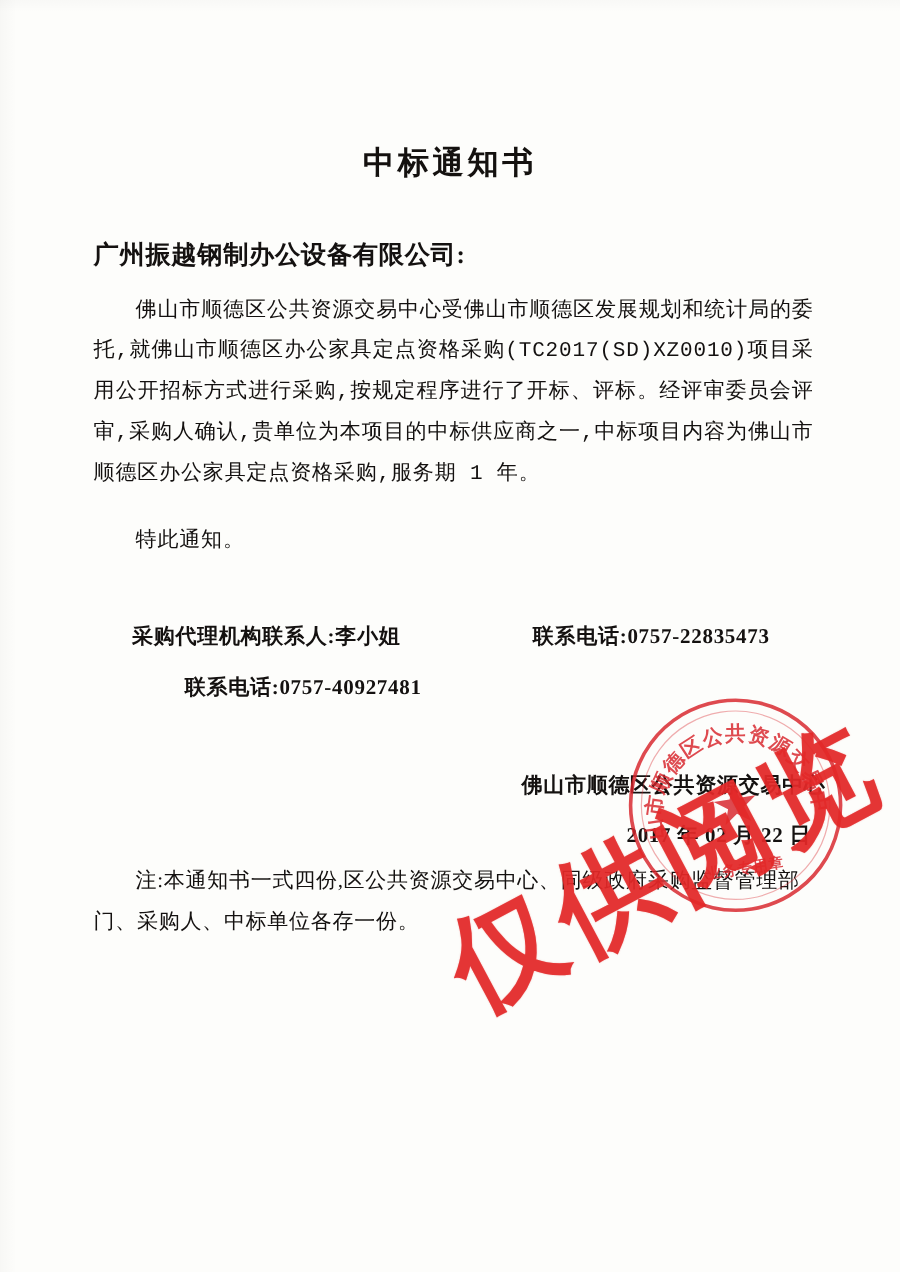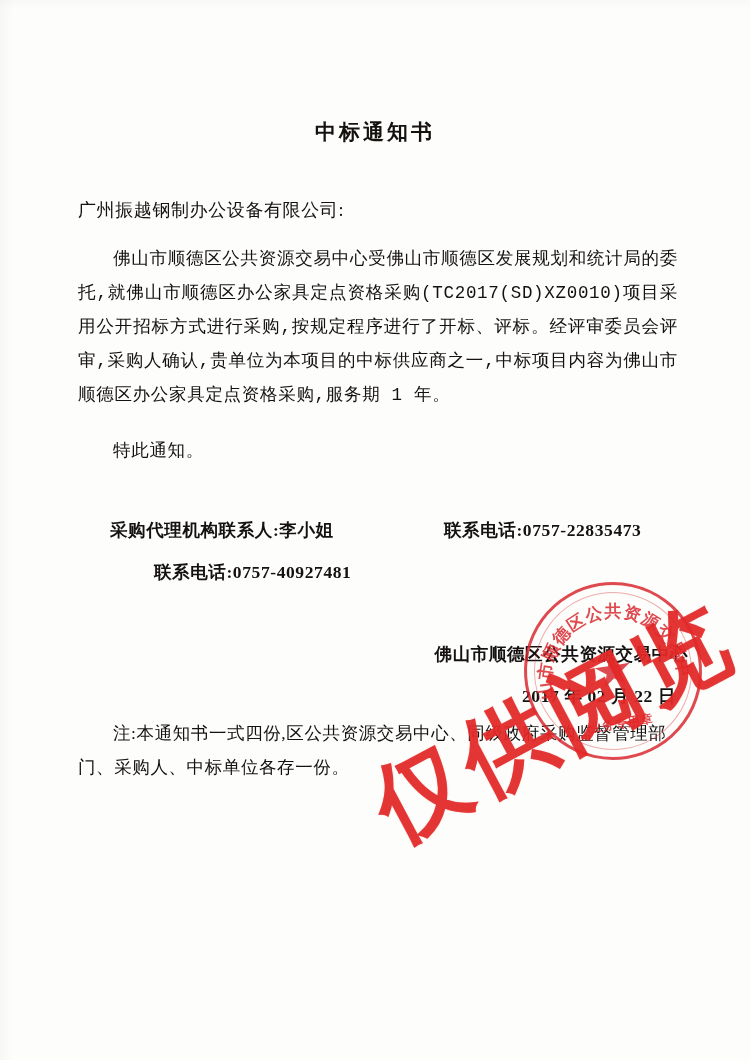--- a/index.html
+++ b/index.html
@@ -39,34 +39,34 @@
     width: 750px;
     height: 1060px;
   }
 
   .title {
     position: absolute;
     top: 118px;
     left: 0;
     width: 750px;
     text-align: center;
-    font-size: 21px;
+    font-size: 26px;
     letter-spacing: 3px;
     font-weight: 700;
     color: #14110f;
   }
 
   .addressee {
     position: absolute;
     top: 198px;
     left: 78px;
-    font-size: 18px;
-    letter-spacing: 0.6px;
-    color: #141110;
-    font-weight: 400;
+    font-size: 21px;
+    letter-spacing: 0.6px;
+    color: #141110;
+    font-weight: 700;
   }
 
   .body-block {
     position: absolute;
     top: 242px;
     left: 78px;
     width: 600px;
   }
 
   .para {

